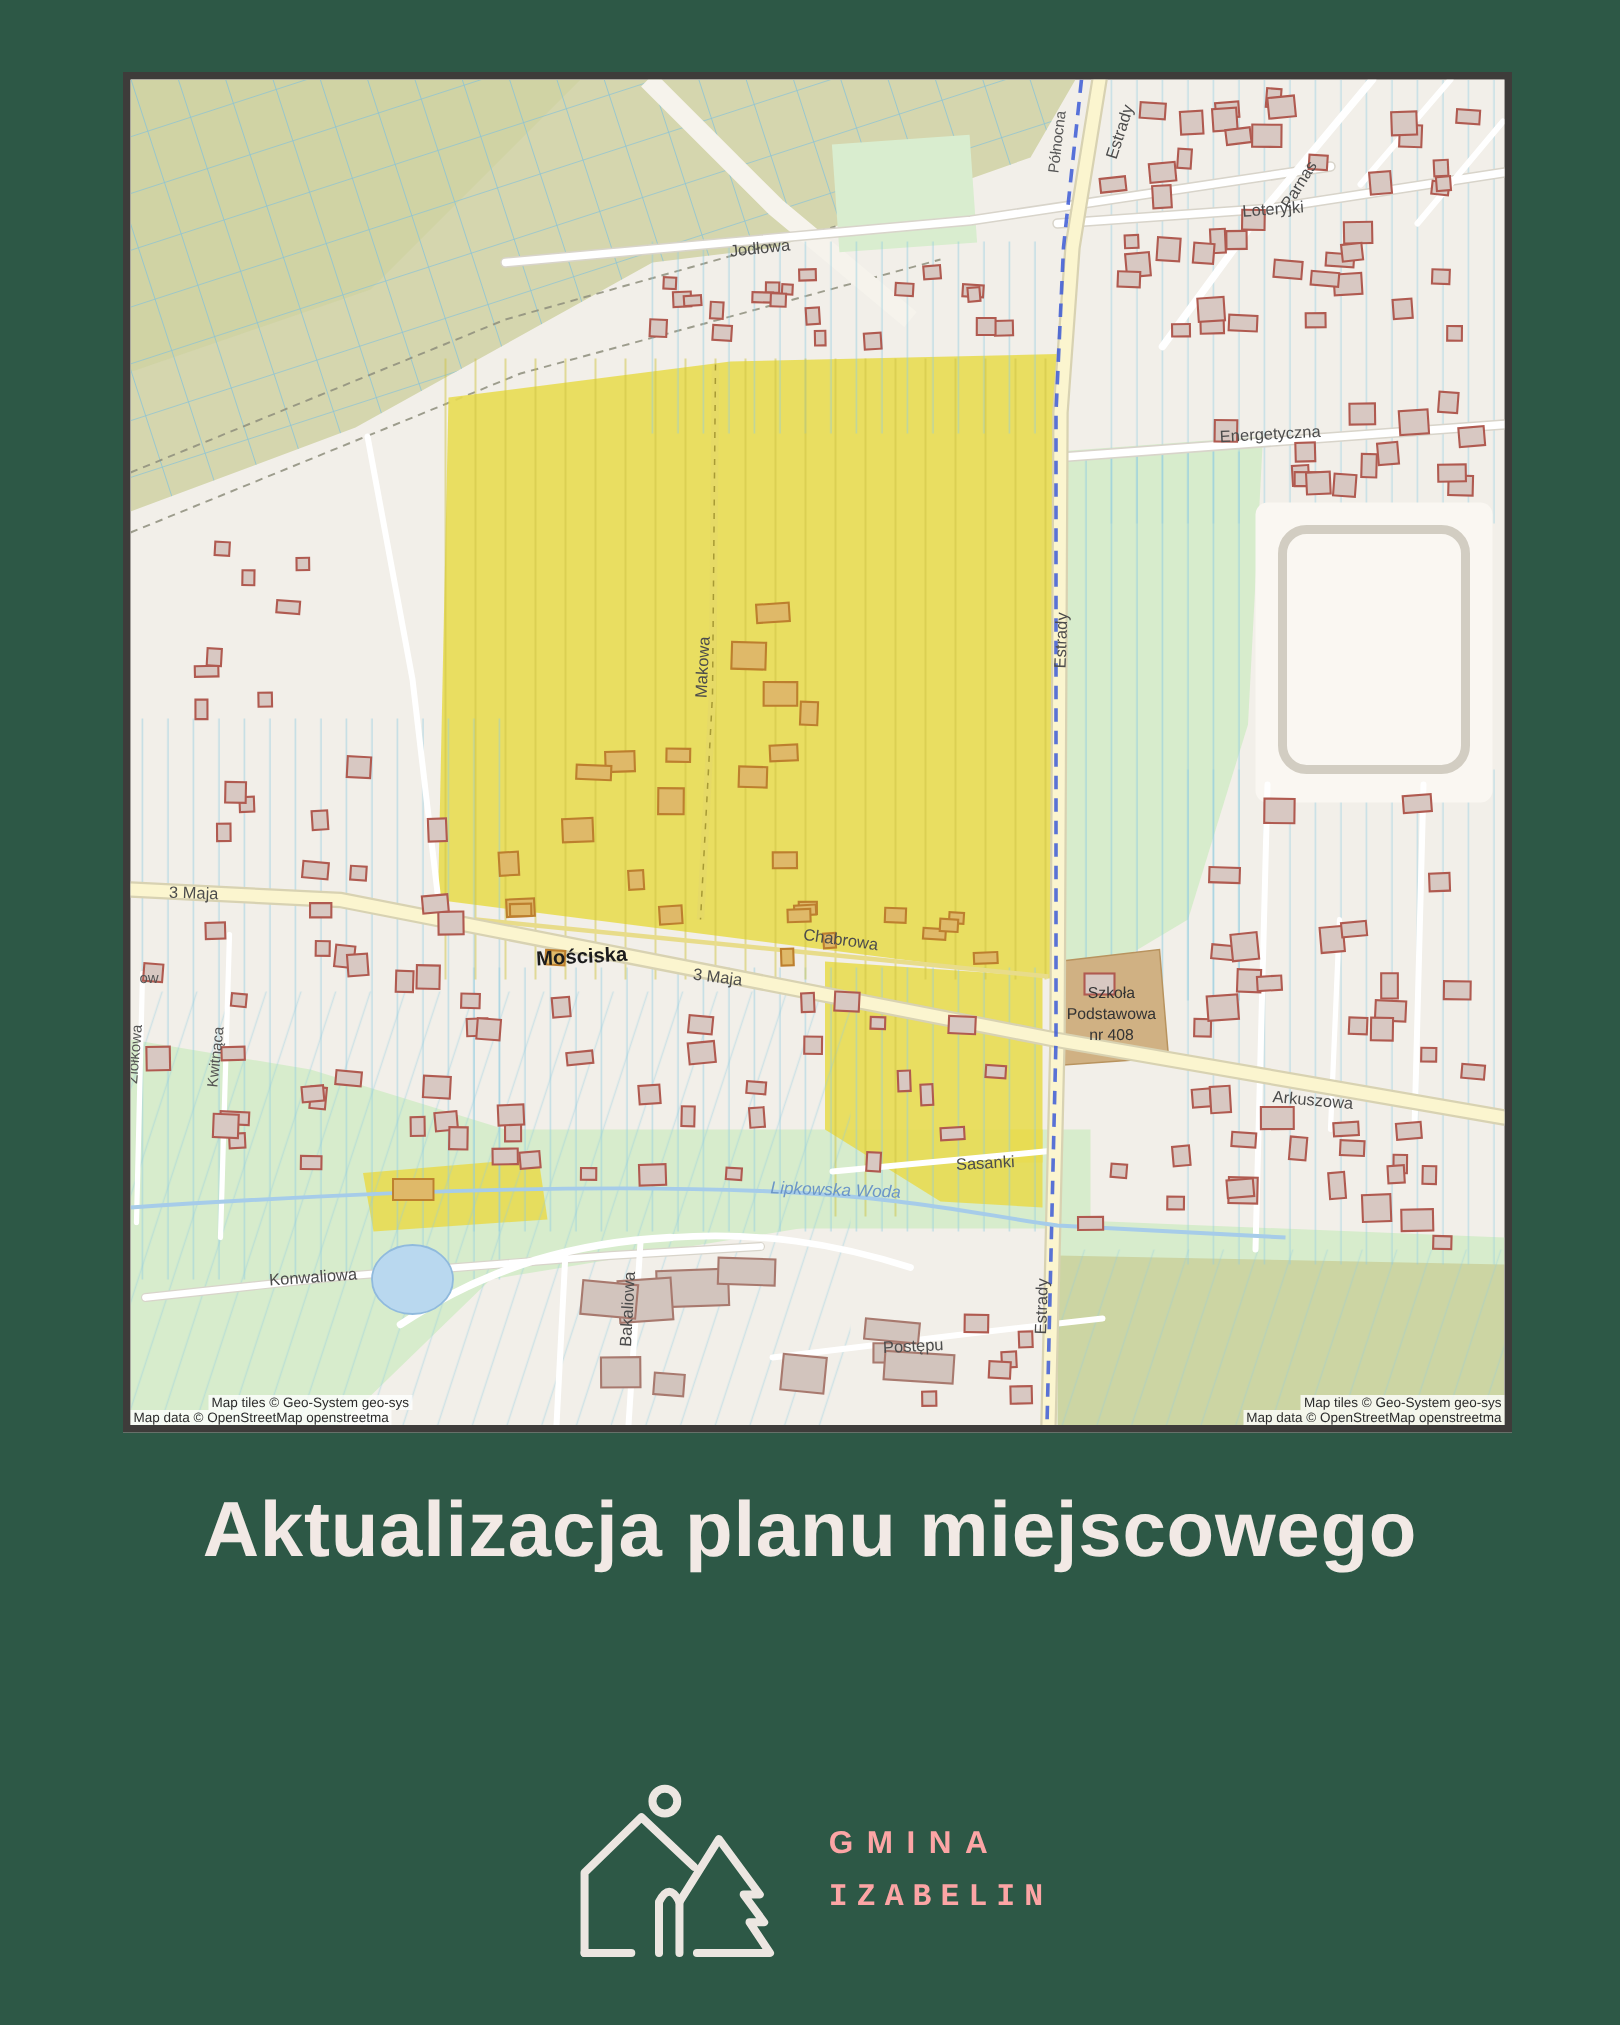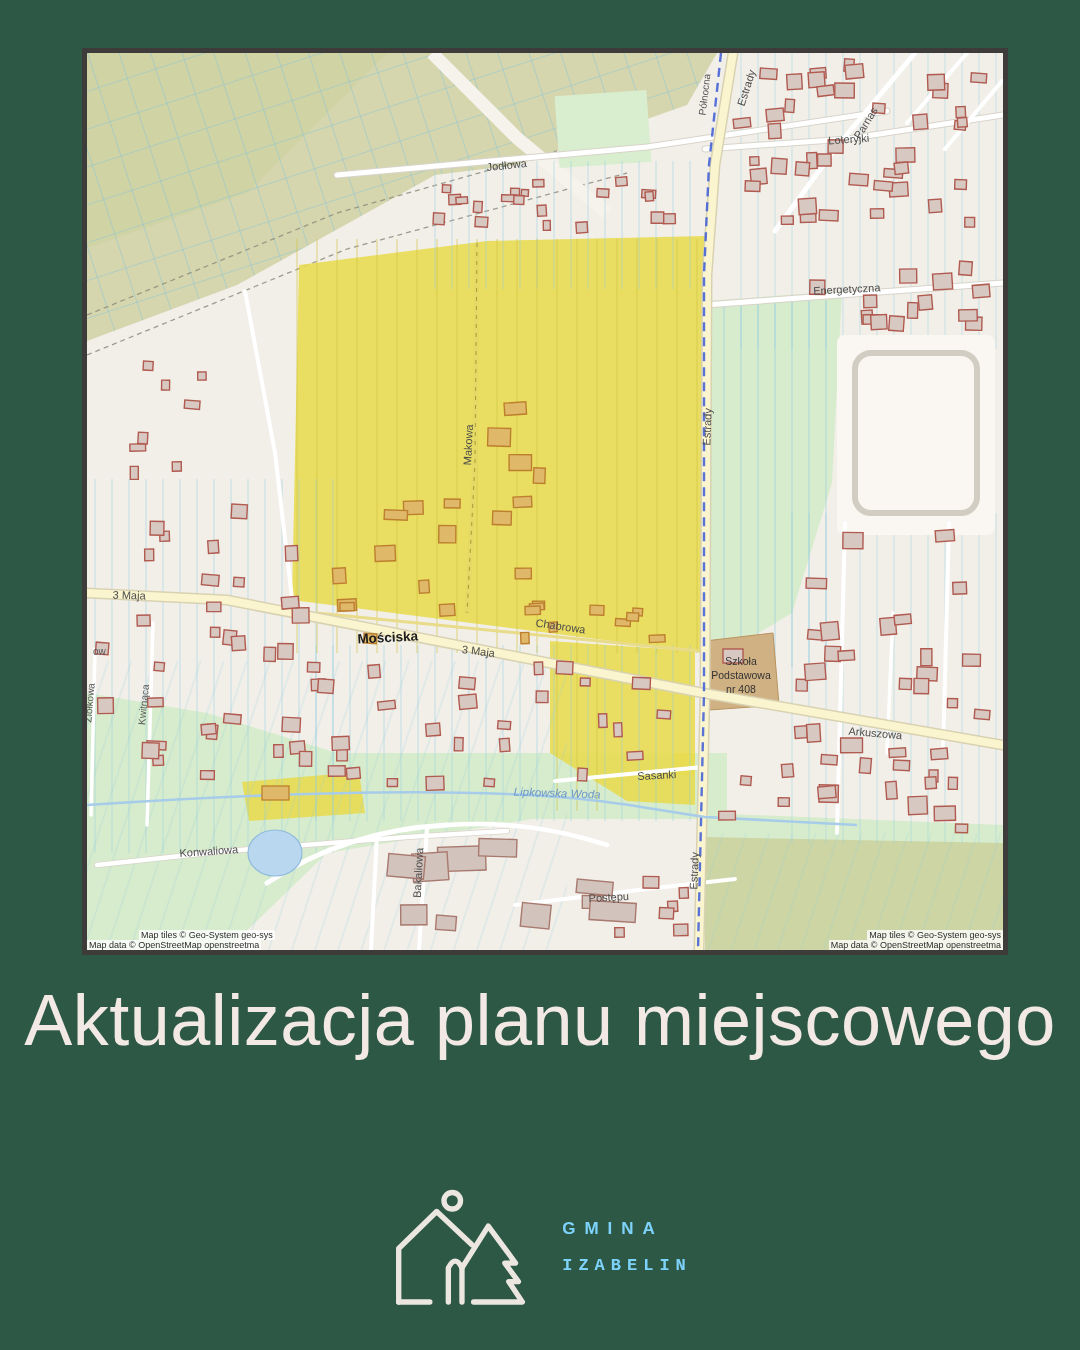--- a/index.html
+++ b/index.html
@@ -15,29 +15,29 @@
     border:5px solid #3e3c3a;background:#f2efe9;overflow:hidden;box-sizing:content-box;
   }
   .map-frame svg{display:block;}
   .attrib{position:absolute;font-size:9px;line-height:10px;color:#2b2b2b;}
   .attrib span{display:inline-block;background:rgba(255,255,255,.78);padding:0 2px;white-space:nowrap;}
   .attrib-left{left:0;bottom:0;}
   .attrib-left .l1{margin-left:52px;}
   .attrib-right{right:0;bottom:0;text-align:right;}
   .headline{
     position:absolute;top:984px;left:0;width:1080px;
-    text-align:center;color:#f2e9e5;font-size:72px;font-weight:400;
+    text-align:center;color:#f2e9e5;font-size:52px;font-weight:700;
     line-height:72px;letter-spacing:0.5px;
   }
   .logo-row{
     position:absolute;top:1186px;left:0;width:1080px;
     display:flex;justify-content:center;align-items:center;gap:28px;
   }
   .logo-icon{width:146px;height:122px;}
-  .logo-text{color:#7dd3fc;font-weight:700;font-size:17px;line-height:37px;}
+  .logo-text{color:#fca5a5;font-weight:700;font-size:21px;line-height:37px;}
   .logo-text .l1{letter-spacing:9px;}
   .logo-text .l2{letter-spacing:6px;font-family:Liberation Mono, monospace;}
   text{font-family:"Liberation Sans", sans-serif;}
   .stl{fill:#4c4c4c;font-size:11px;}
   .stl-sm{fill:#555;font-size:10px;}
 </style>
 </head>
 <body>
 
 <div class="poster">

